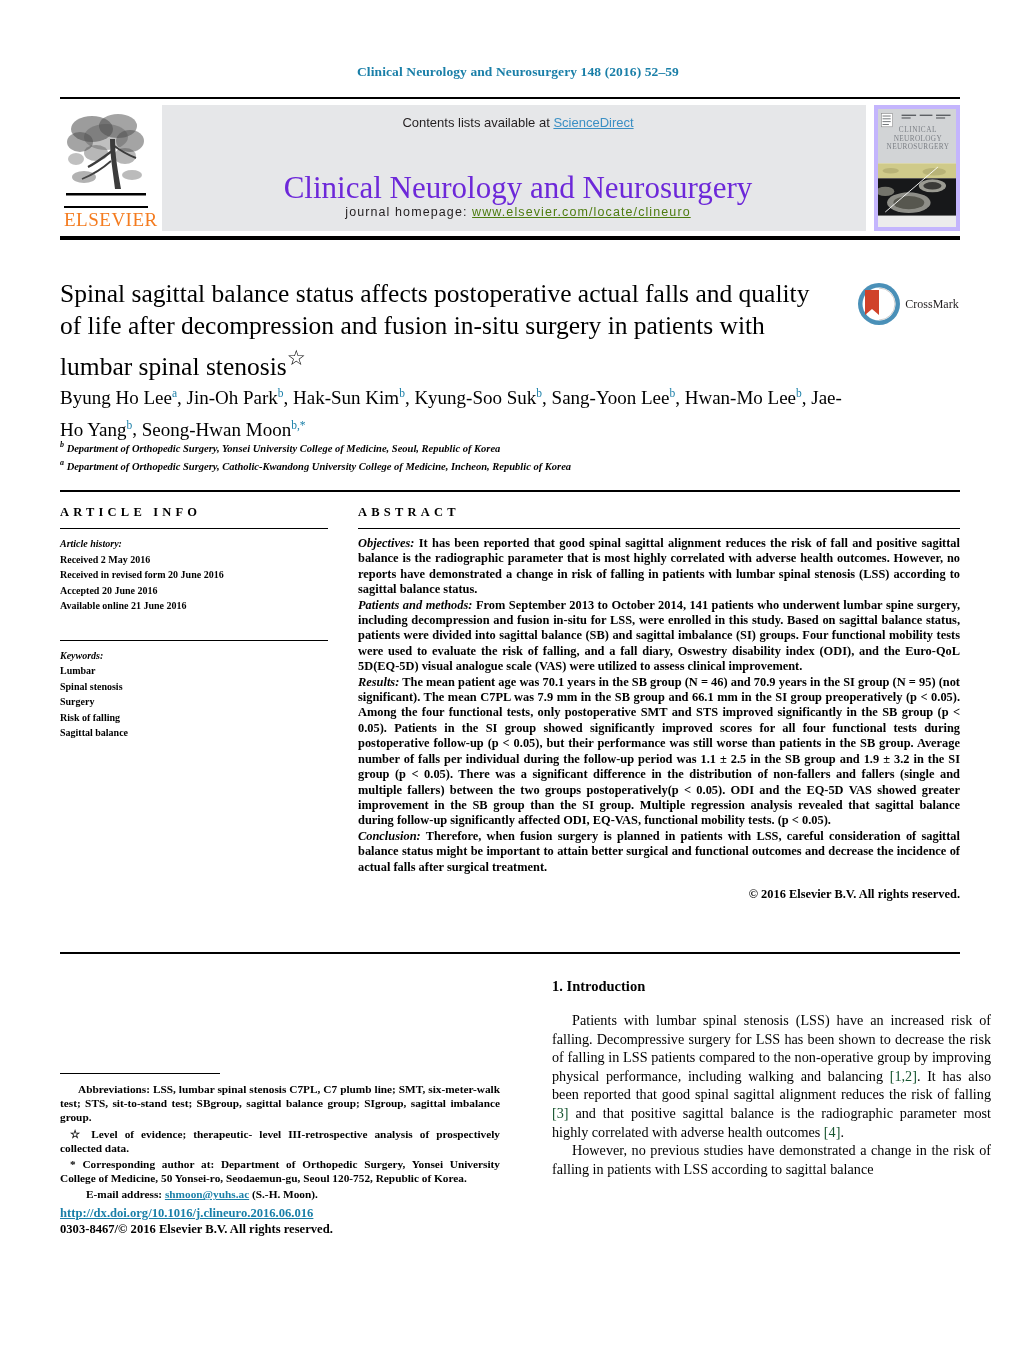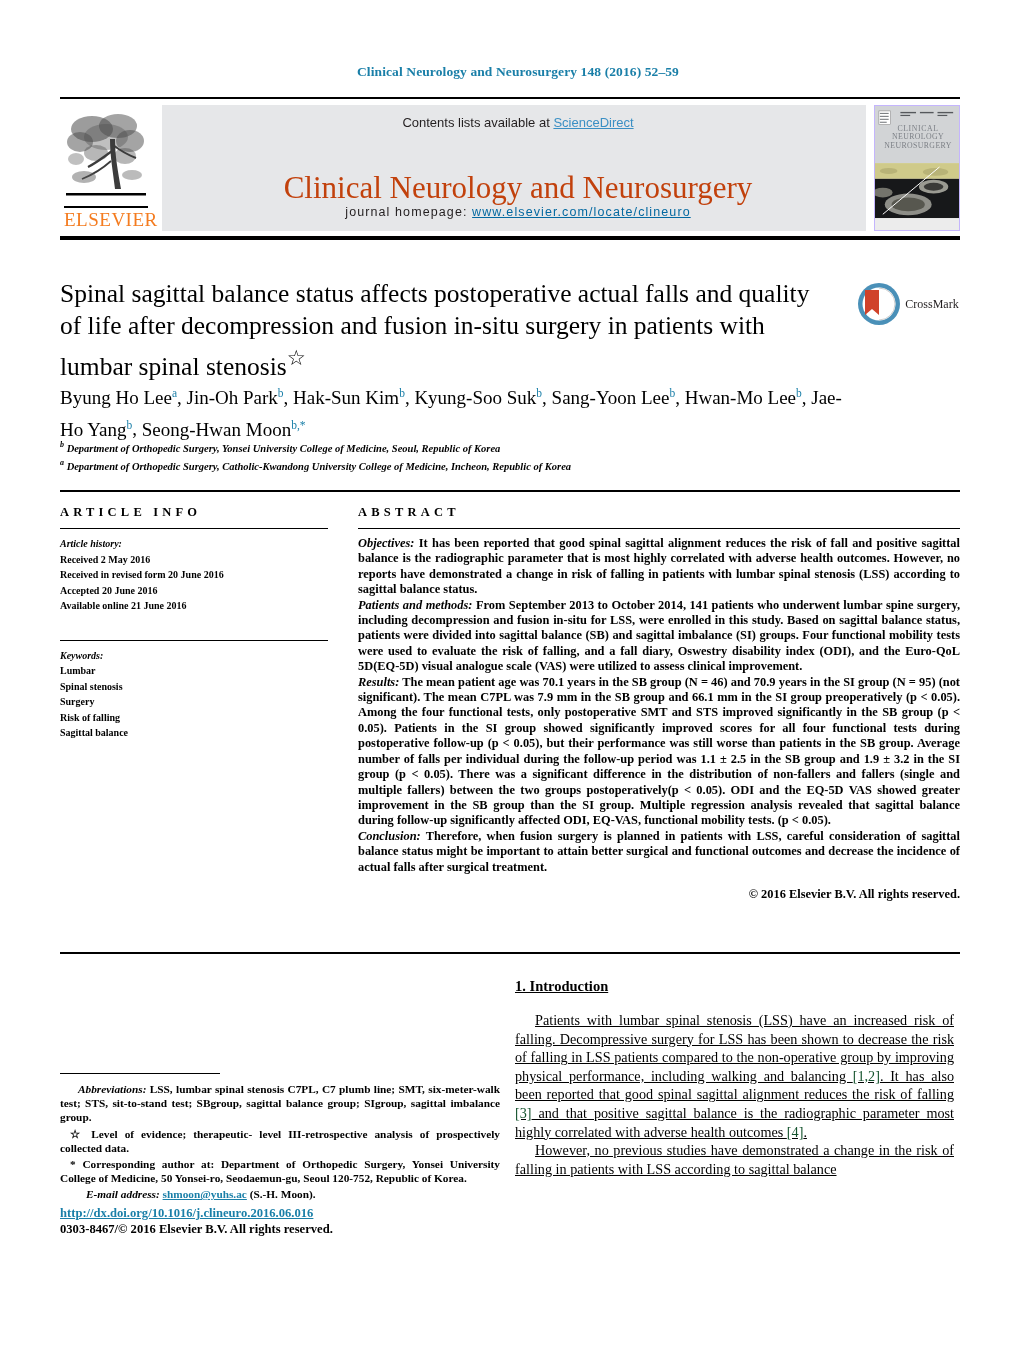--- a/index.html
+++ b/index.html
@@ -88,35 +88,35 @@
   }
   .contents-line {
     font-family: "Liberation Sans", sans-serif;
     font-size: 13px;
     color: #231f20;
   }
   .sciencedirect { color: #3a8fc4; }
   .journal-title {
     font-family: "Liberation Serif", serif;
     font-size: 31px;
-    color: #c2410c;
+    color: #6d28d9;
     line-height: 1;
     margin-top: 40px;
   }
   .homepage-line {
     font-family: "Liberation Sans", sans-serif;
     font-size: 12.5px;
     letter-spacing: 1.1px;
     color: #231f20;
   }
-  .homepage-url { color: #0369a1; }
+  .homepage-url { color: #4d7c0f; }
   .cover-thumb {
     width: 86px;
     flex: 0 0 86px;
-    border: 1px solid #c4b5fd;
+    border: 4px solid #c4b5fd;
     box-sizing: border-box;
     overflow: hidden;
     position: relative;
     background: #ffffff;
   }
 
   
   .title-area {
     position: absolute;
     left: 60px;
@@ -231,24 +231,23 @@
     text-align: right;
     margin-top: 12px;
     font-family: "Liberation Serif", serif;
     font-size: 12.4px;
     font-weight: bold;
   }
 
   
   .intro {
     position: absolute;
-    left: 515px;
+    left: 552px;
     top: 978px;
     width: 439px;
-    text-decoration: underline;
   }
   .intro h2 {
     font-family: "Liberation Serif", serif;
     font-size: 14.5px;
     font-weight: bold;
     margin: 0 0 16px 0;
   }
   .intro p {
     font-family: "Liberation Serif", serif;
     font-size: 14.2px;
@@ -272,21 +271,21 @@
     left: 60px;
     top: 1082px;
     width: 440px;
     font-family: "Liberation Serif", serif;
     font-size: 11.3px;
     line-height: 14.2px;
     text-align: justify;
     font-weight: bold;
   }
   .footnotes p { margin: 0 0 2px 0; }
-  .fn-ital { font-style: italic; }
+  .fn-ital { }
   .email-link { color: #1a7fa8; text-decoration: underline; }
 
   .doi-block {
     position: absolute;
     left: 60px;
     top: 1205px;
     width: 460px;
     font-family: "Liberation Serif", serif;
     font-size: 12.6px;
     line-height: 16px;

